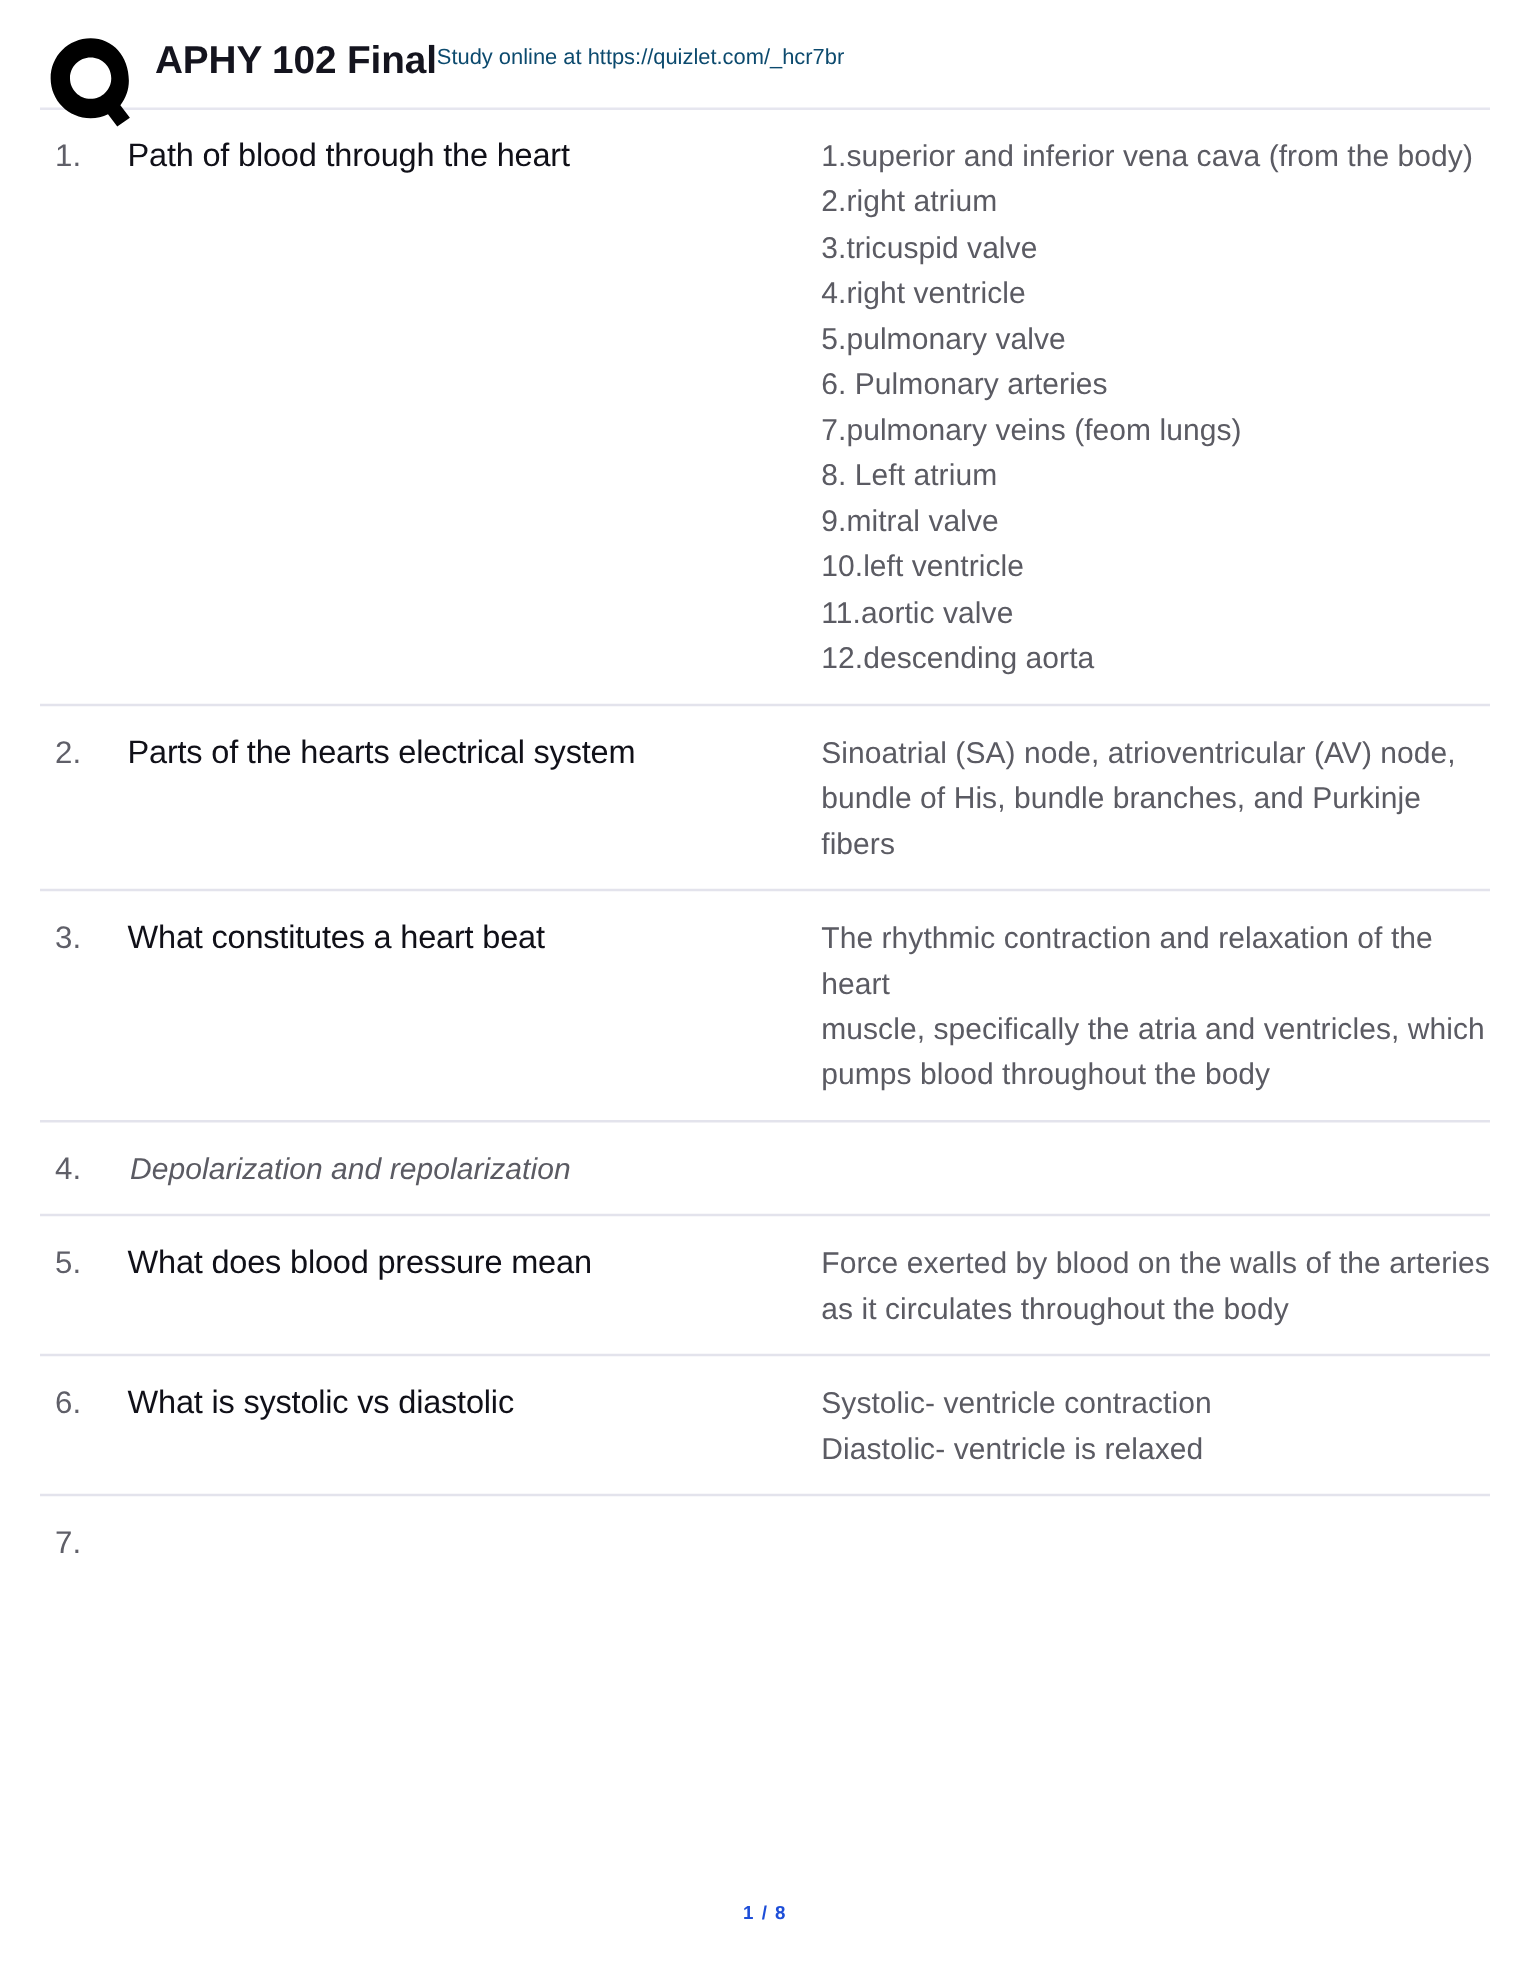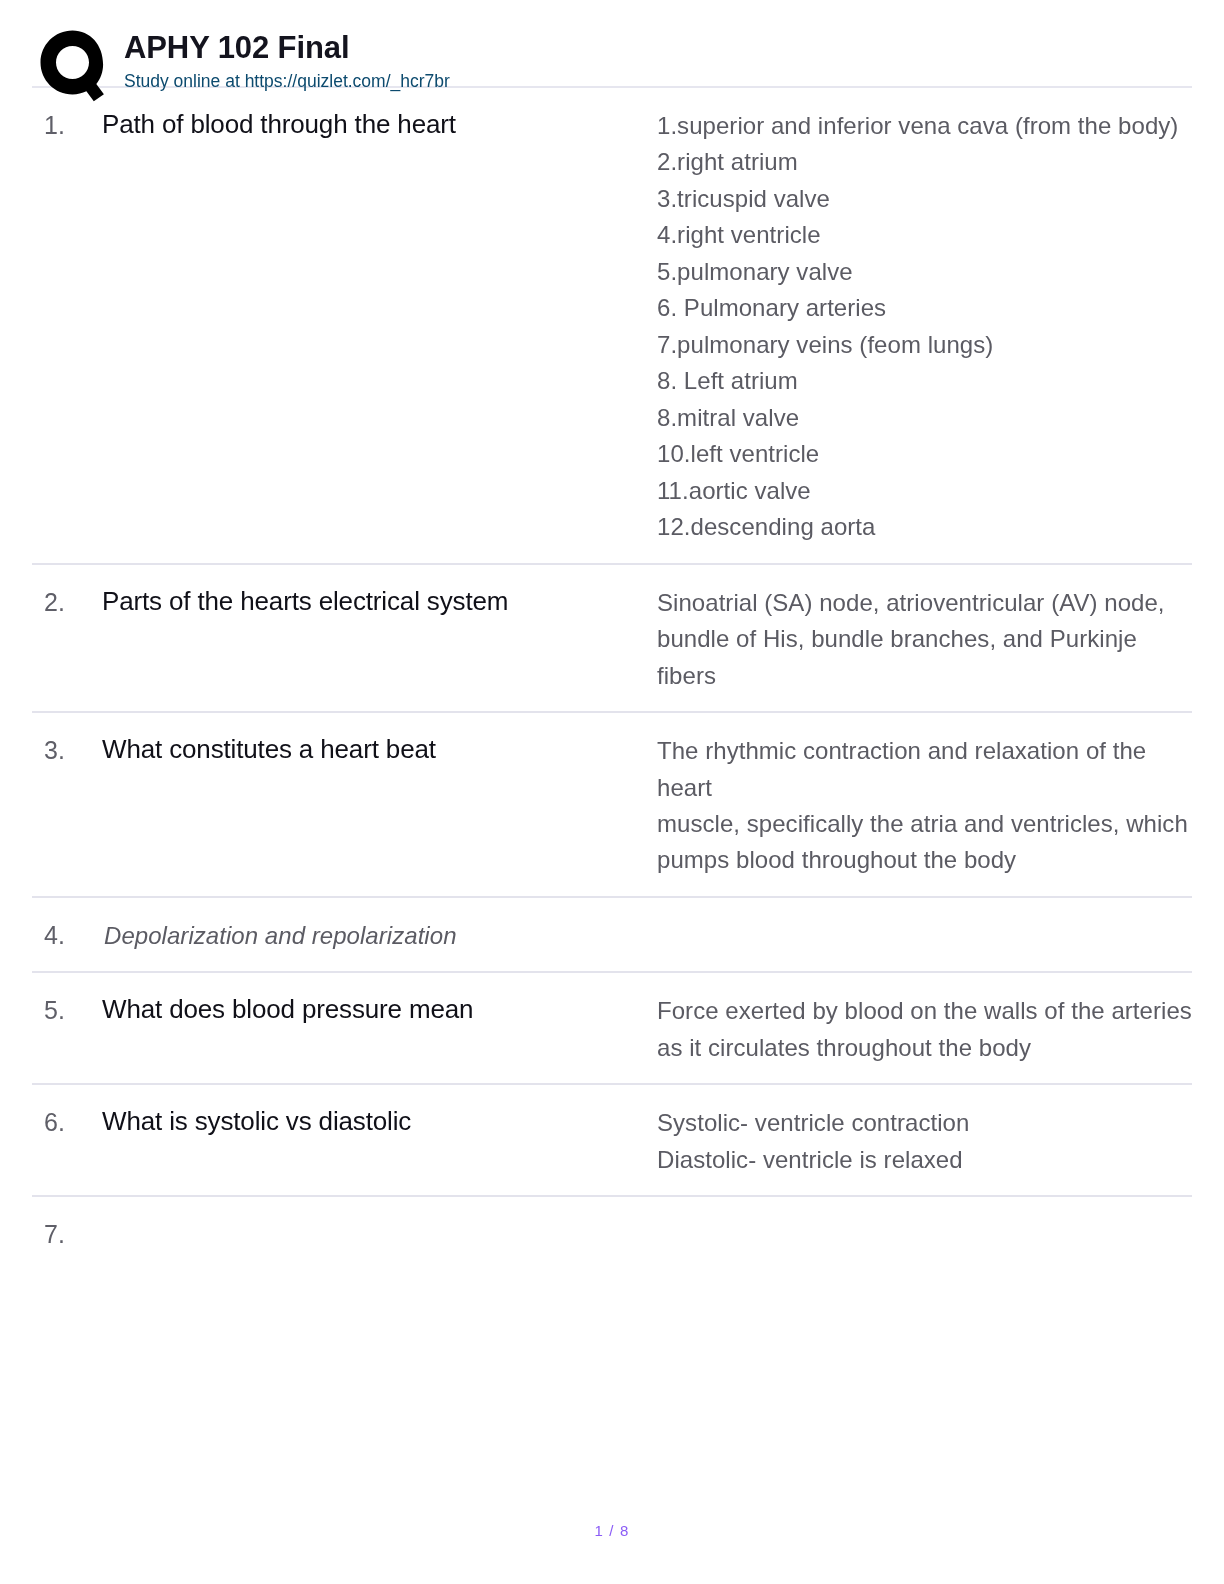--- a/index.html
+++ b/index.html
@@ -40,21 +40,21 @@
     flex: 0 0 86px;
     display: flex;
     align-items: flex-start;
     justify-content: flex-start;
     padding-top: 2px;
   }
   .logo-svg { display: block; }
 
   .header-text {
     display: flex;
-    flex-direction: column;
+    flex-direction: row;
     justify-content: flex-start;
     padding-top: 4px;
   }
   .doc-title {
     font-size: 31px;
     font-weight: 600;
     letter-spacing: -0.1px;
     color: #14141e;
     line-height: 1.15;
     white-space: nowrap;
@@ -138,23 +138,23 @@
   
   .footer {
     position: absolute;
     left: 0;
     right: 0;
     bottom: 44px;
     text-align: center;
   }
   .page-number {
     font-size: 15px;
-    color: #8b5cf6;
+    color: #1d4ed8;
     letter-spacing: 1.2px;
-    font-weight: 400;
+    font-weight: 700;
     margin-top: 36px;
   }
 </style>
 </head>
 <body>
 
 <div class="page">
 
   <div class="header">
     <div class="logo-wrap">
@@ -175,21 +175,21 @@
     <div class="row-num">1.</div>
     <div class="row-term">Path of blood through the heart</div>
     <div class="row-def">1.superior and inferior vena cava (from the body)
 2.right atrium
 3.tricuspid valve
 4.right ventricle
 5.pulmonary valve
 6. Pulmonary arteries
 7.pulmonary veins (feom lungs)
 8. Left atrium
-8.mitral valve
+9.mitral valve
 10.left ventricle
 11.aortic valve
 12.descending aorta</div>
   </div>
   <div class="rule"></div>
 
   <div class="qa-row">
     <div class="row-num">2.</div>
     <div class="row-term">Parts of the hearts electrical system</div>
     <div class="row-def">Sinoatrial (SA) node, atrioventricular (AV) node,

